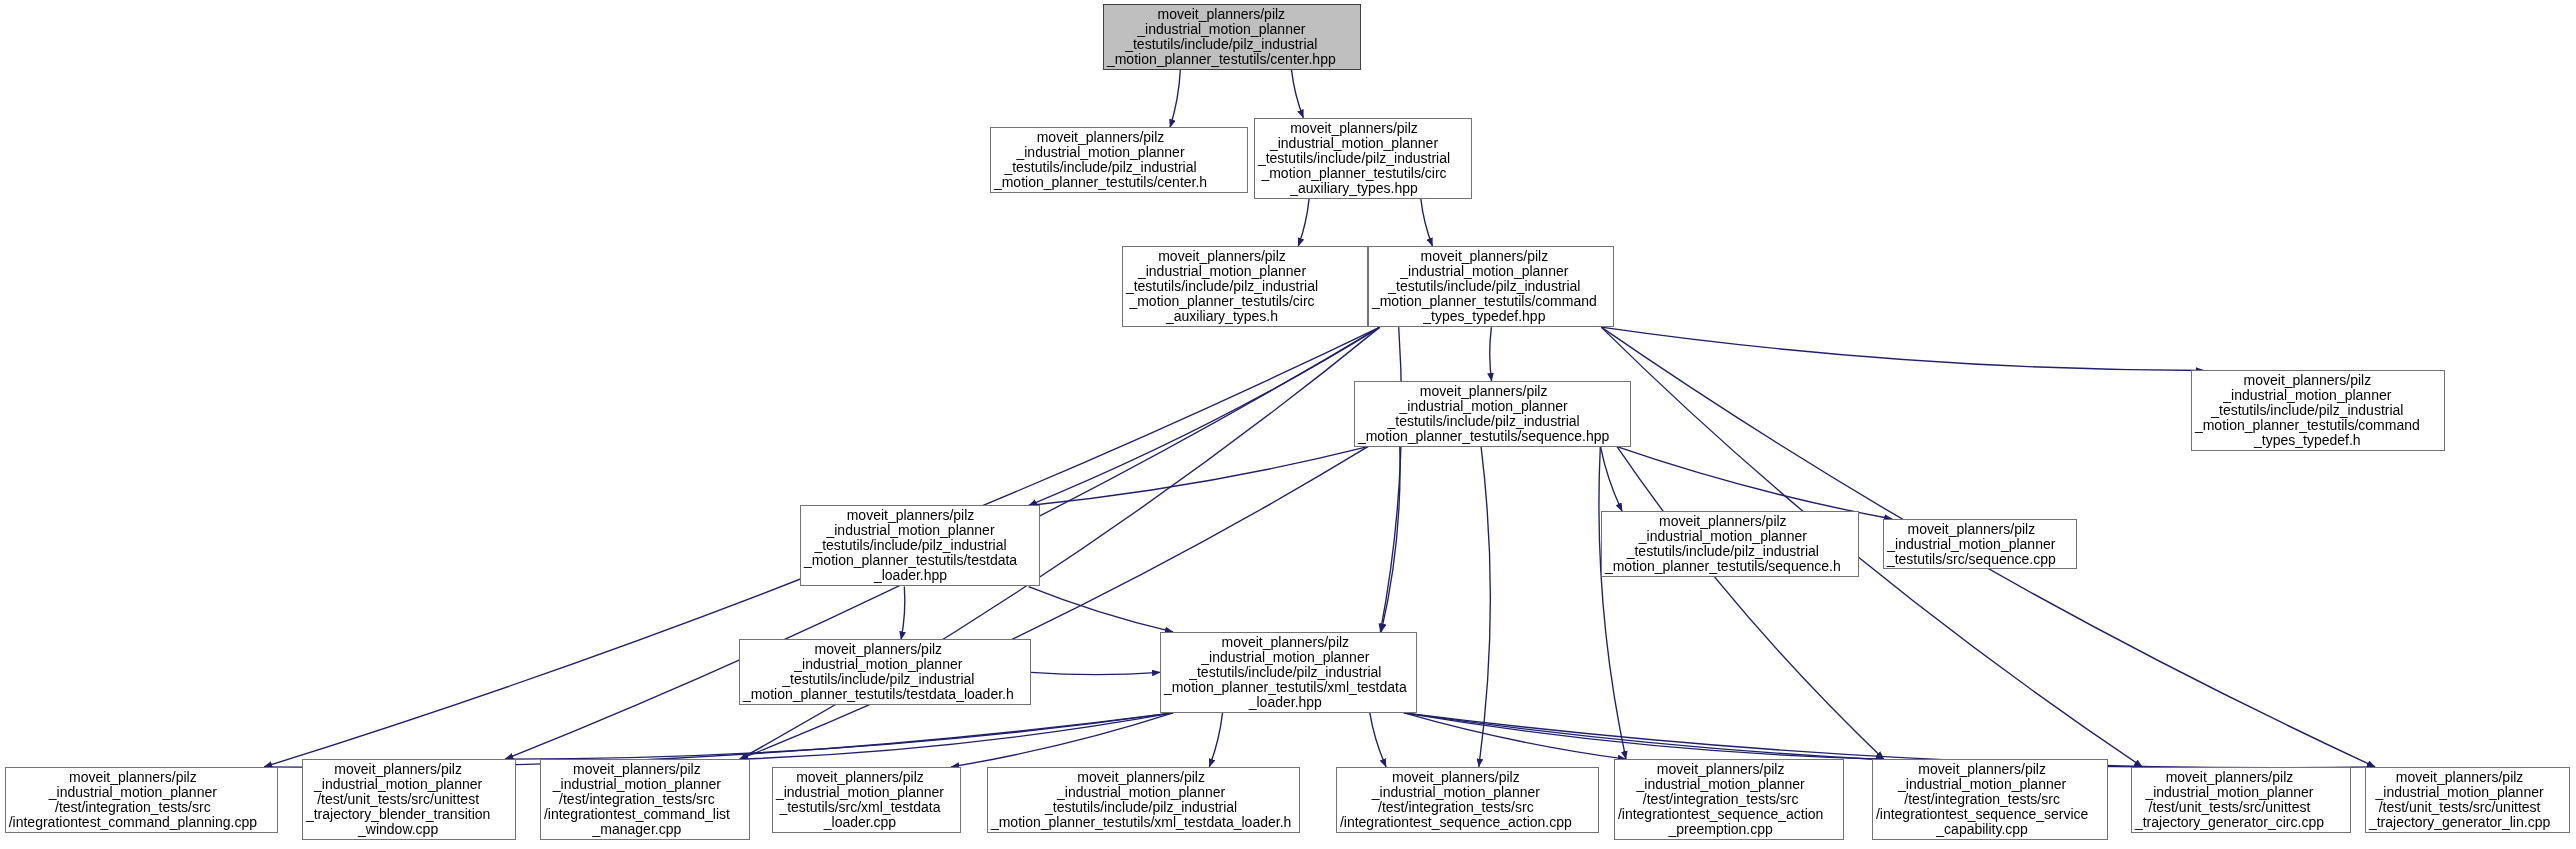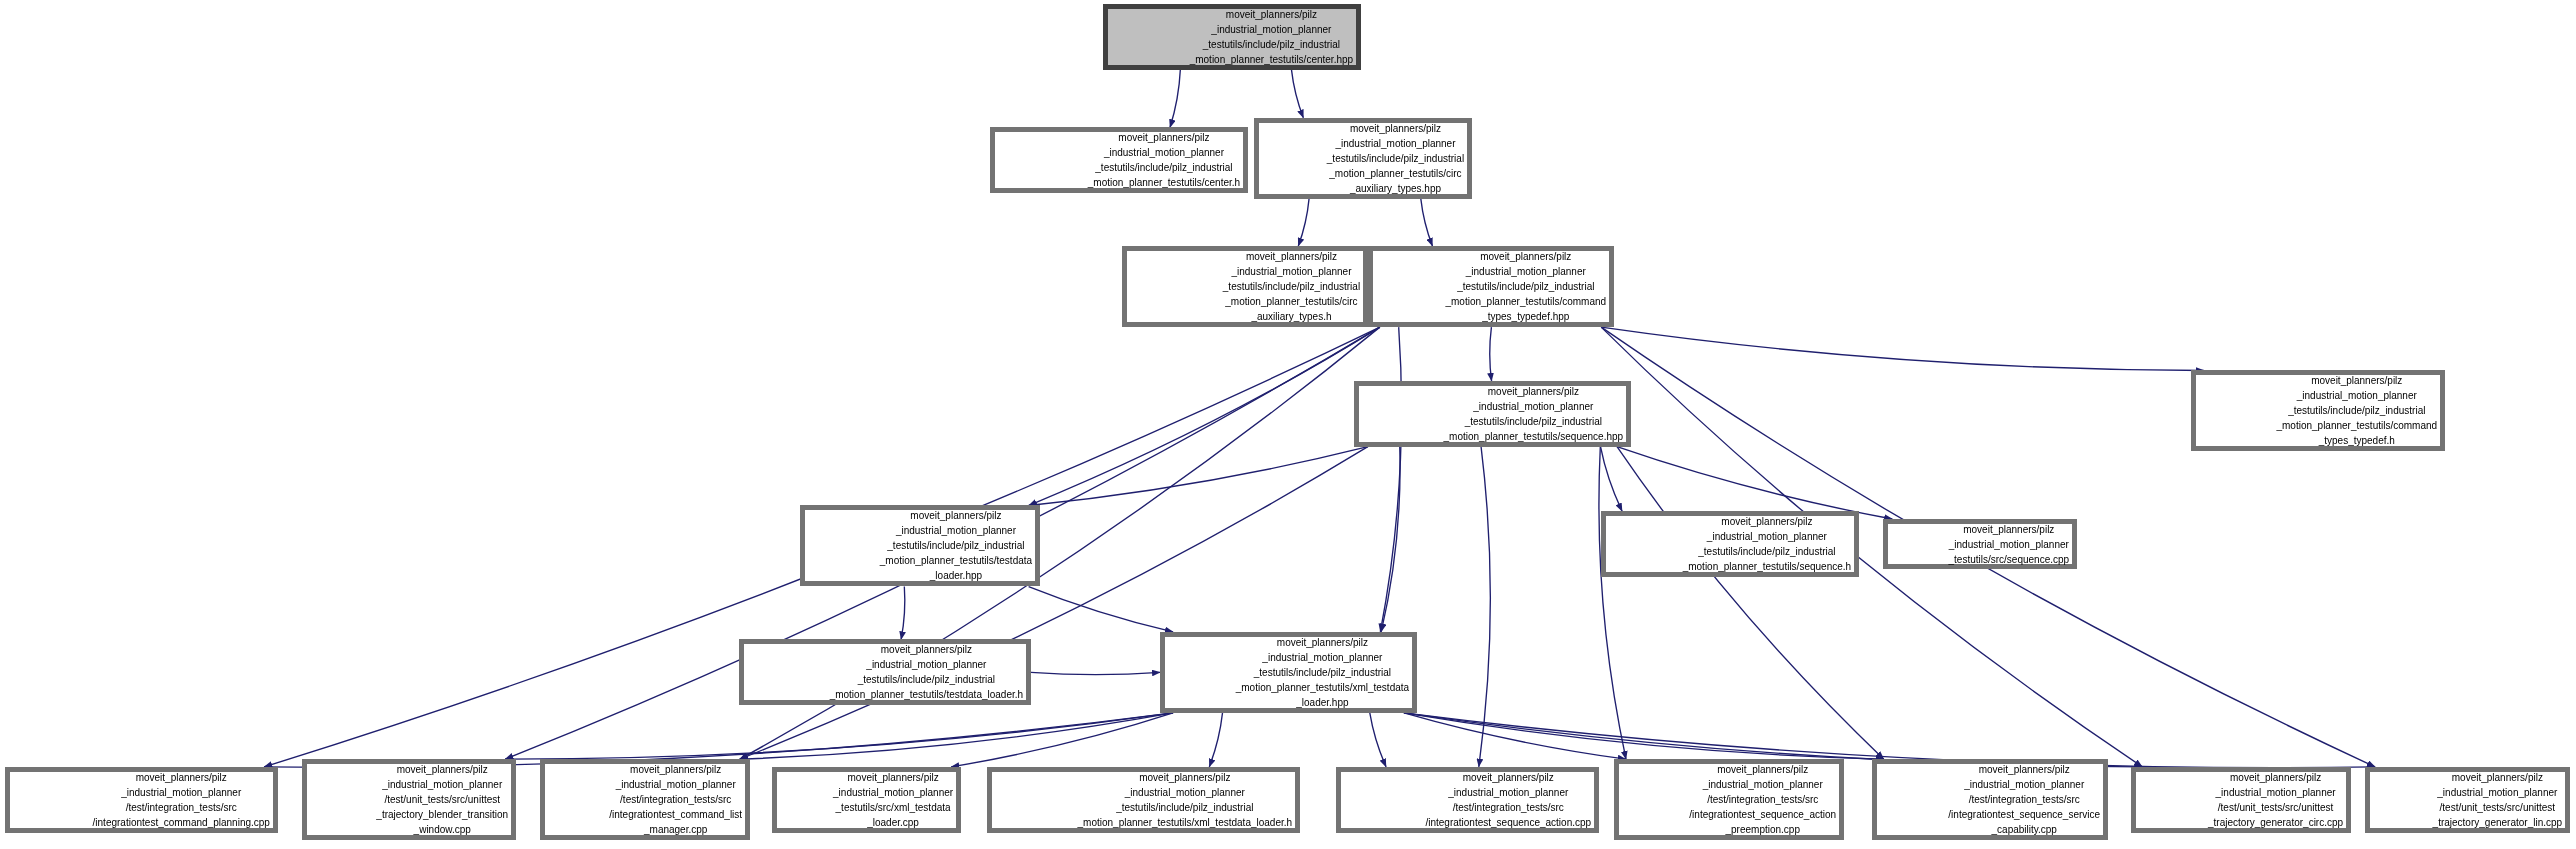--- a/index.html
+++ b/index.html
@@ -21,29 +21,29 @@
   #edges-layer {
     position: absolute;
     left: 0;
     top: 0;
     width: 2576px;
     height: 850px;
   }
   .node {
     position: absolute;
     box-sizing: border-box;
-    border: 5px solid #737373;
+    border: 1px solid #737373;
     background: #ffffff;
     color: #000000;
-    font-size: 10px;
+    font-size: 14px;
     line-height: 15px;
     text-align: center;
     display: flex;
     align-items: center;
-    justify-content: flex-end;
+    justify-content: flex-start;
     white-space: pre-line;
     padding: 1.9px 2.9px;
   }
   .node.root {
     background: #bfbfbf;
     border-color: #404040;
   }
   .node-label {
     display: block;
     white-space: pre-line;

